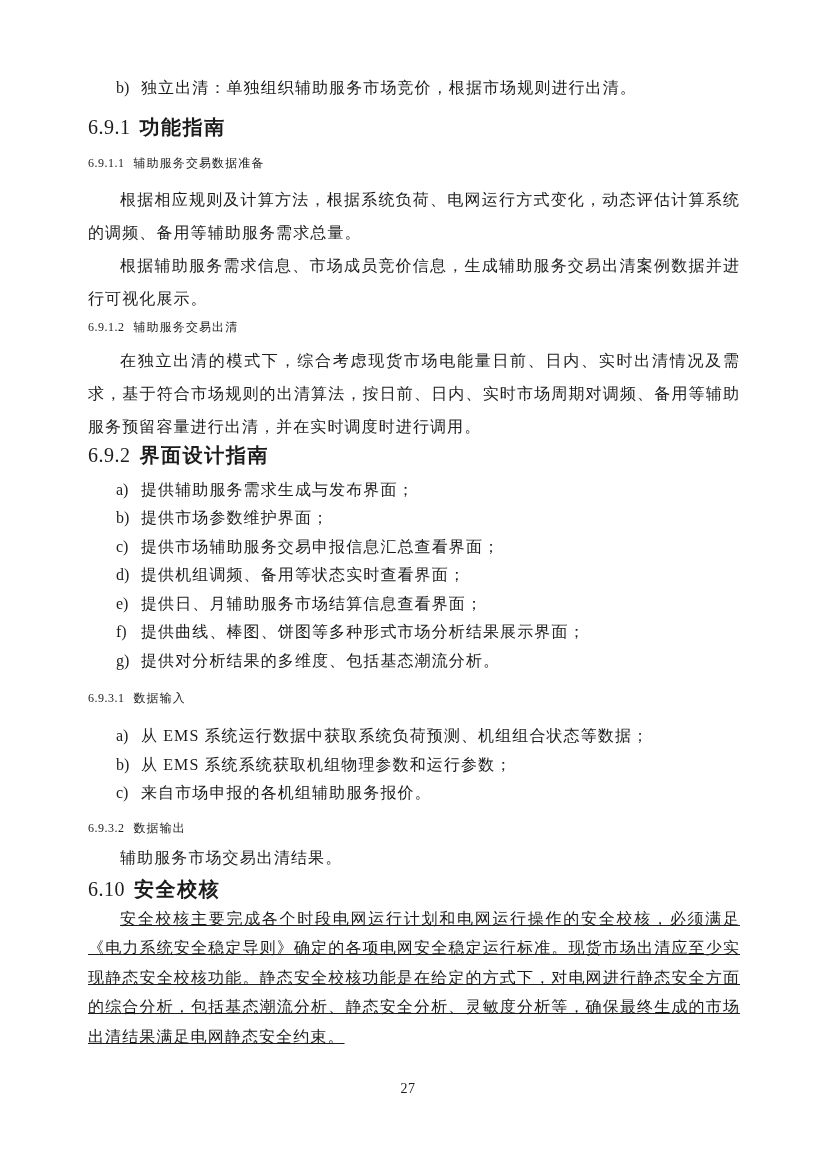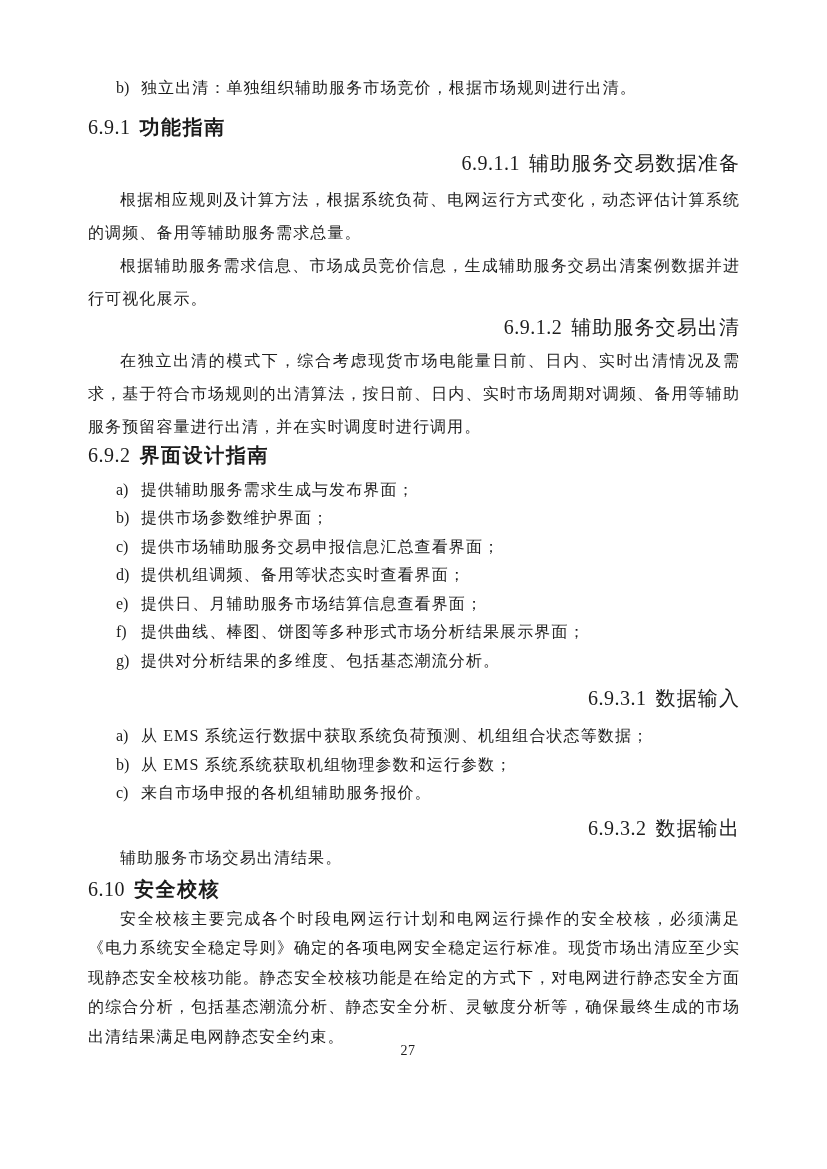--- a/index.html
+++ b/index.html
@@ -19,21 +19,21 @@
     left: 88px;
     top: 74px;
     width: 652px;
   }
   .para {
     text-align: justify;
     line-height: 33px;
     text-indent: 32px;
     letter-spacing: 1.1px;
   }
-  .para.tight { line-height: 29.5px; }
+  .para.tight { line-height: 29.5px; text-decoration: underline; }
   .para.single { line-height: 30px; }
   .list-item {
     display: flex;
     line-height: 28.5px;
     letter-spacing: 1.1px;
   }
   .list-item .marker {
     flex: 0 0 auto;
     width: 25px;
     margin-left: 28px;
@@ -50,39 +50,38 @@
     letter-spacing: 0.5px;
     margin-right: 9px;
   }
   .h3 .title {
     font-family: "Liberation Sans", "DejaVu Sans", sans-serif;
     font-weight: bold;
     letter-spacing: 1.6px;
   }
   .h4 {
     line-height: 24px;
-    font-size: 20px;
+    font-size: 12px;
     white-space: nowrap;
-    text-align: right;
   }
   .h4 .num { letter-spacing: 0.5px; margin-right: 9px; }
   .h4 .title { letter-spacing: 1.1px; }
   .mt12 { margin-top: 12px; }
   .mt11 { margin-top: 11px; }
   .mt10 { margin-top: 10px; }
   .mt9  { margin-top: 9px; }
   .mt8  { margin-top: 8px; }
   .mt7  { margin-top: 3px; }
   .mt5  { margin-top: 5px; }
   .mt4  { margin-top: 4px; }
   .mt3  { margin-top: 3px; }
   .page-number {
     position: absolute;
     left: 0;
-    top: 1043px;
+    top: 1081px;
     width: 816px;
     text-align: center;
     font-size: 14px;
     letter-spacing: 0.5px;
   }
 </style>
 </head>
 <body>
 
 <div class="page">

